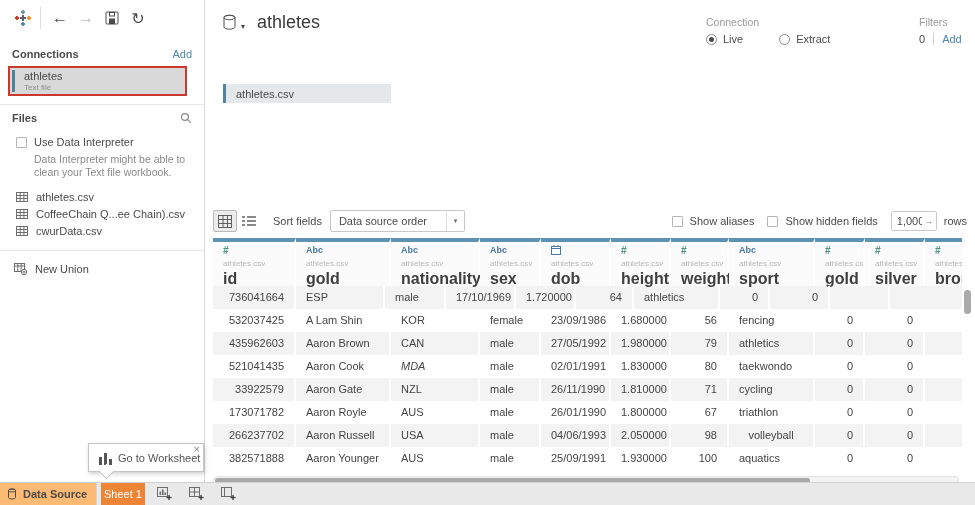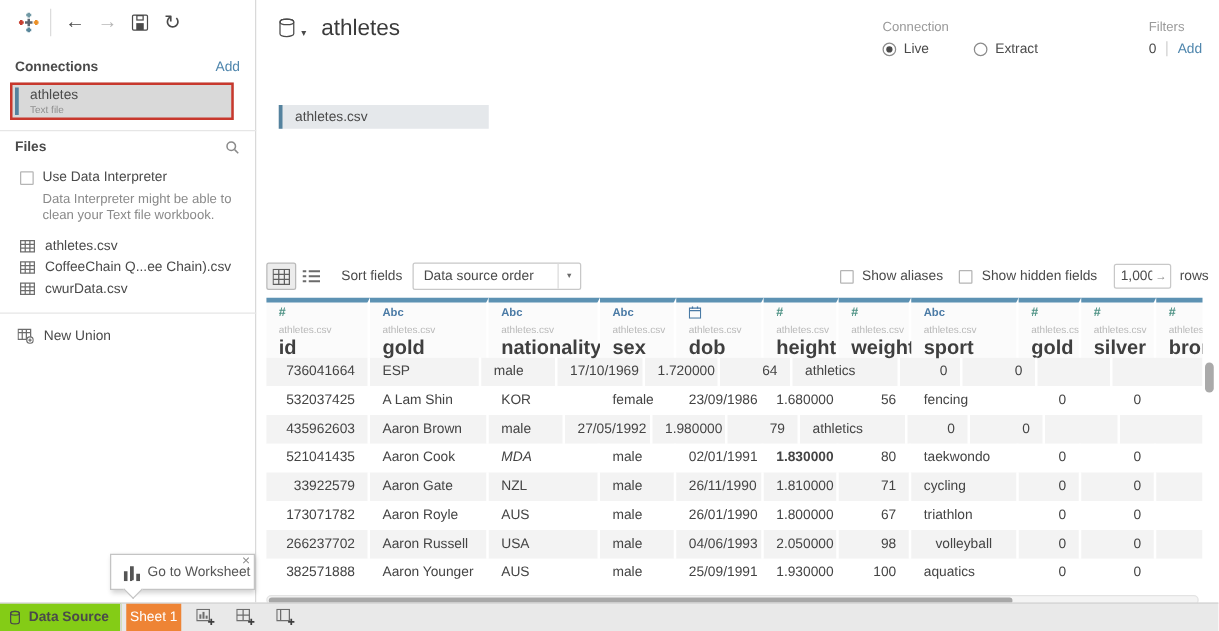--- a/index.html
+++ b/index.html
@@ -81,21 +81,21 @@
   
   .gtw-tooltip { position:absolute; left:88px; top:443px; width:116px; height:29px; background:#fff;
     border:1px solid #c4c4c4; box-shadow:1px 2px 4px rgba(0,0,0,.18); z-index:30; display:flex; align-items:center; }
   .gtw-pointer { position:absolute; left:12px; bottom:-6px; width:11px; height:11px; background:#fff;
     border-right:1px solid #c4c4c4; border-bottom:1px solid #c4c4c4; transform:rotate(45deg); }
   .gtw-icon { margin:2px 6px 0 10px; }
   .gtw-label { color:#555; font-size:11px; }
   .gtw-close { position:absolute; right:3px; top:0px; font-size:11px; color:#8a8a8a; cursor:pointer; line-height:11px; }
   
   .bottombar { position:absolute; left:0; right:0; bottom:0; height:23px; background:#e9e9e9; border-top:1px solid #d2d2d2; display:flex; align-items:stretch; z-index:20; }
-  .tab-ds { width:97px; background:#84cc16; border-right:1px solid #d6d6d6; display:flex; align-items:center; gap:6px; padding-left:7px; cursor:pointer; }
+  .tab-ds { width:97px; background:#fdba74; border-right:1px solid #d6d6d6; display:flex; align-items:center; gap:6px; padding-left:7px; cursor:pointer; }
   .tab-ds-label { font-weight:bold; color:#4a4a4a; }
   .tab-sheet { width:44px; margin-left:4px; background:var(--accent-orange); color:#fff; display:flex; align-items:center; justify-content:center; cursor:pointer; }
   .bb-icon { width:26px; display:flex; align-items:center; justify-content:center; margin-left:6px; cursor:pointer; color:#6d6d6d; }
   svg { display:block; }
 </style>
 </head>
 <body>
 
 <div class="app">
 
@@ -381,36 +381,37 @@
                 <div class="gcell" style="width: 60px; text-align: right;">1.680000</div>
                 <div class="gcell" style="width: 58px; text-align: right;">56</div>
                 <div class="gcell" style="width: 86px; text-align: left;">fencing</div>
                 <div class="gcell" style="width: 50px; text-align: right;">0</div>
                 <div class="gcell" style="width: 60px; text-align: right;">0</div>
                 <div class="gcell" style="width: 60px; text-align: right;"></div>
               </div>
               <div class="grow odd">
                 <div class="gcell" style="width: 83px; text-align: right;">435962603</div>
                 <div class="gcell" style="width: 95px; text-align: left;">Aaron Brown</div>
+                <div class="gcell" style="width: 89px; text-align: left;">CAN</div>
                 <div class="gcell" style="width: 61px; text-align: left;">male</div>
                 <div class="gcell" style="width: 70px; text-align: right;">27/05/1992</div>
                 <div class="gcell" style="width: 60px; text-align: right;">1.980000</div>
                 <div class="gcell" style="width: 58px; text-align: right;">79</div>
                 <div class="gcell" style="width: 86px; text-align: left;">athletics</div>
                 <div class="gcell" style="width: 50px; text-align: right;">0</div>
                 <div class="gcell" style="width: 60px; text-align: right;">0</div>
                 <div class="gcell" style="width: 60px; text-align: right;"></div>
               </div>
               <div class="grow even">
                 <div class="gcell" style="width: 83px; text-align: right;">521041435</div>
                 <div class="gcell" style="width: 95px; text-align: left;">Aaron Cook</div>
                 <div class="gcell" style="width: 89px; text-align: left; font-style: italic;">MDA</div>
                 <div class="gcell" style="width: 61px; text-align: left;">male</div>
                 <div class="gcell" style="width: 70px; text-align: right;">02/01/1991</div>
-                <div class="gcell" style="width: 60px; text-align: left; font-weight: bold;">1.830000</div>
+                <div class="gcell" style="width: 60px; text-align: left;">1.830000</div>
                 <div class="gcell" style="width: 58px; text-align: right;">80</div>
                 <div class="gcell" style="width: 86px; text-align: left;">taekwondo</div>
                 <div class="gcell" style="width: 50px; text-align: right;">0</div>
                 <div class="gcell" style="width: 60px; text-align: right;">0</div>
                 <div class="gcell" style="width: 60px; text-align: right;"></div>
               </div>
               <div class="grow odd">
                 <div class="gcell" style="width: 83px; text-align: right;">33922579</div>
                 <div class="gcell" style="width: 95px; text-align: left;">Aaron Gate</div>
                 <div class="gcell" style="width: 89px; text-align: left;">NZL</div>

